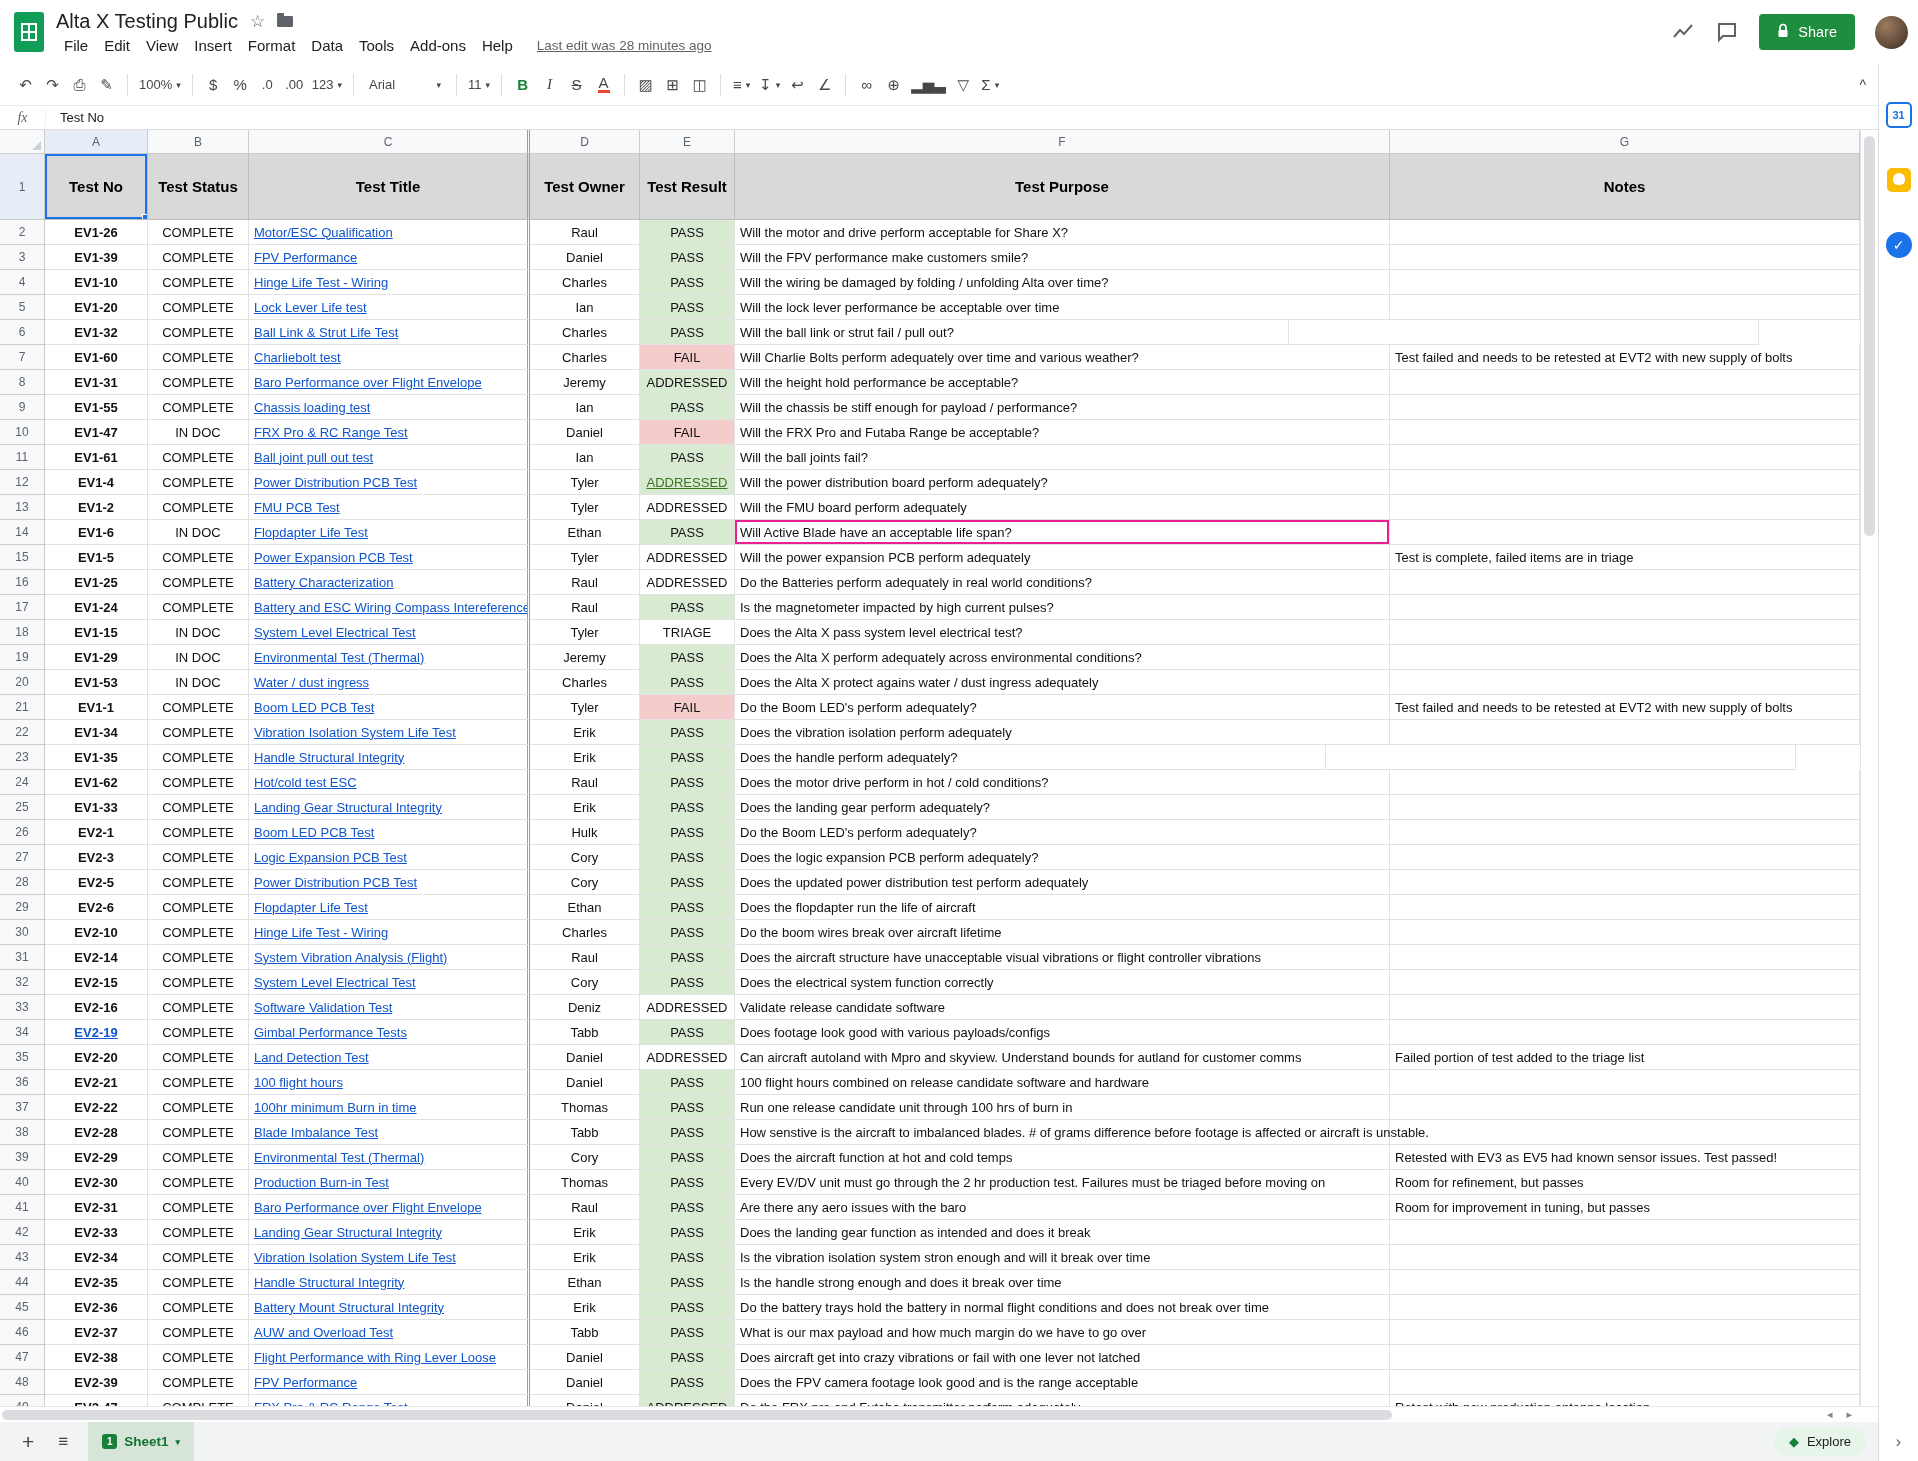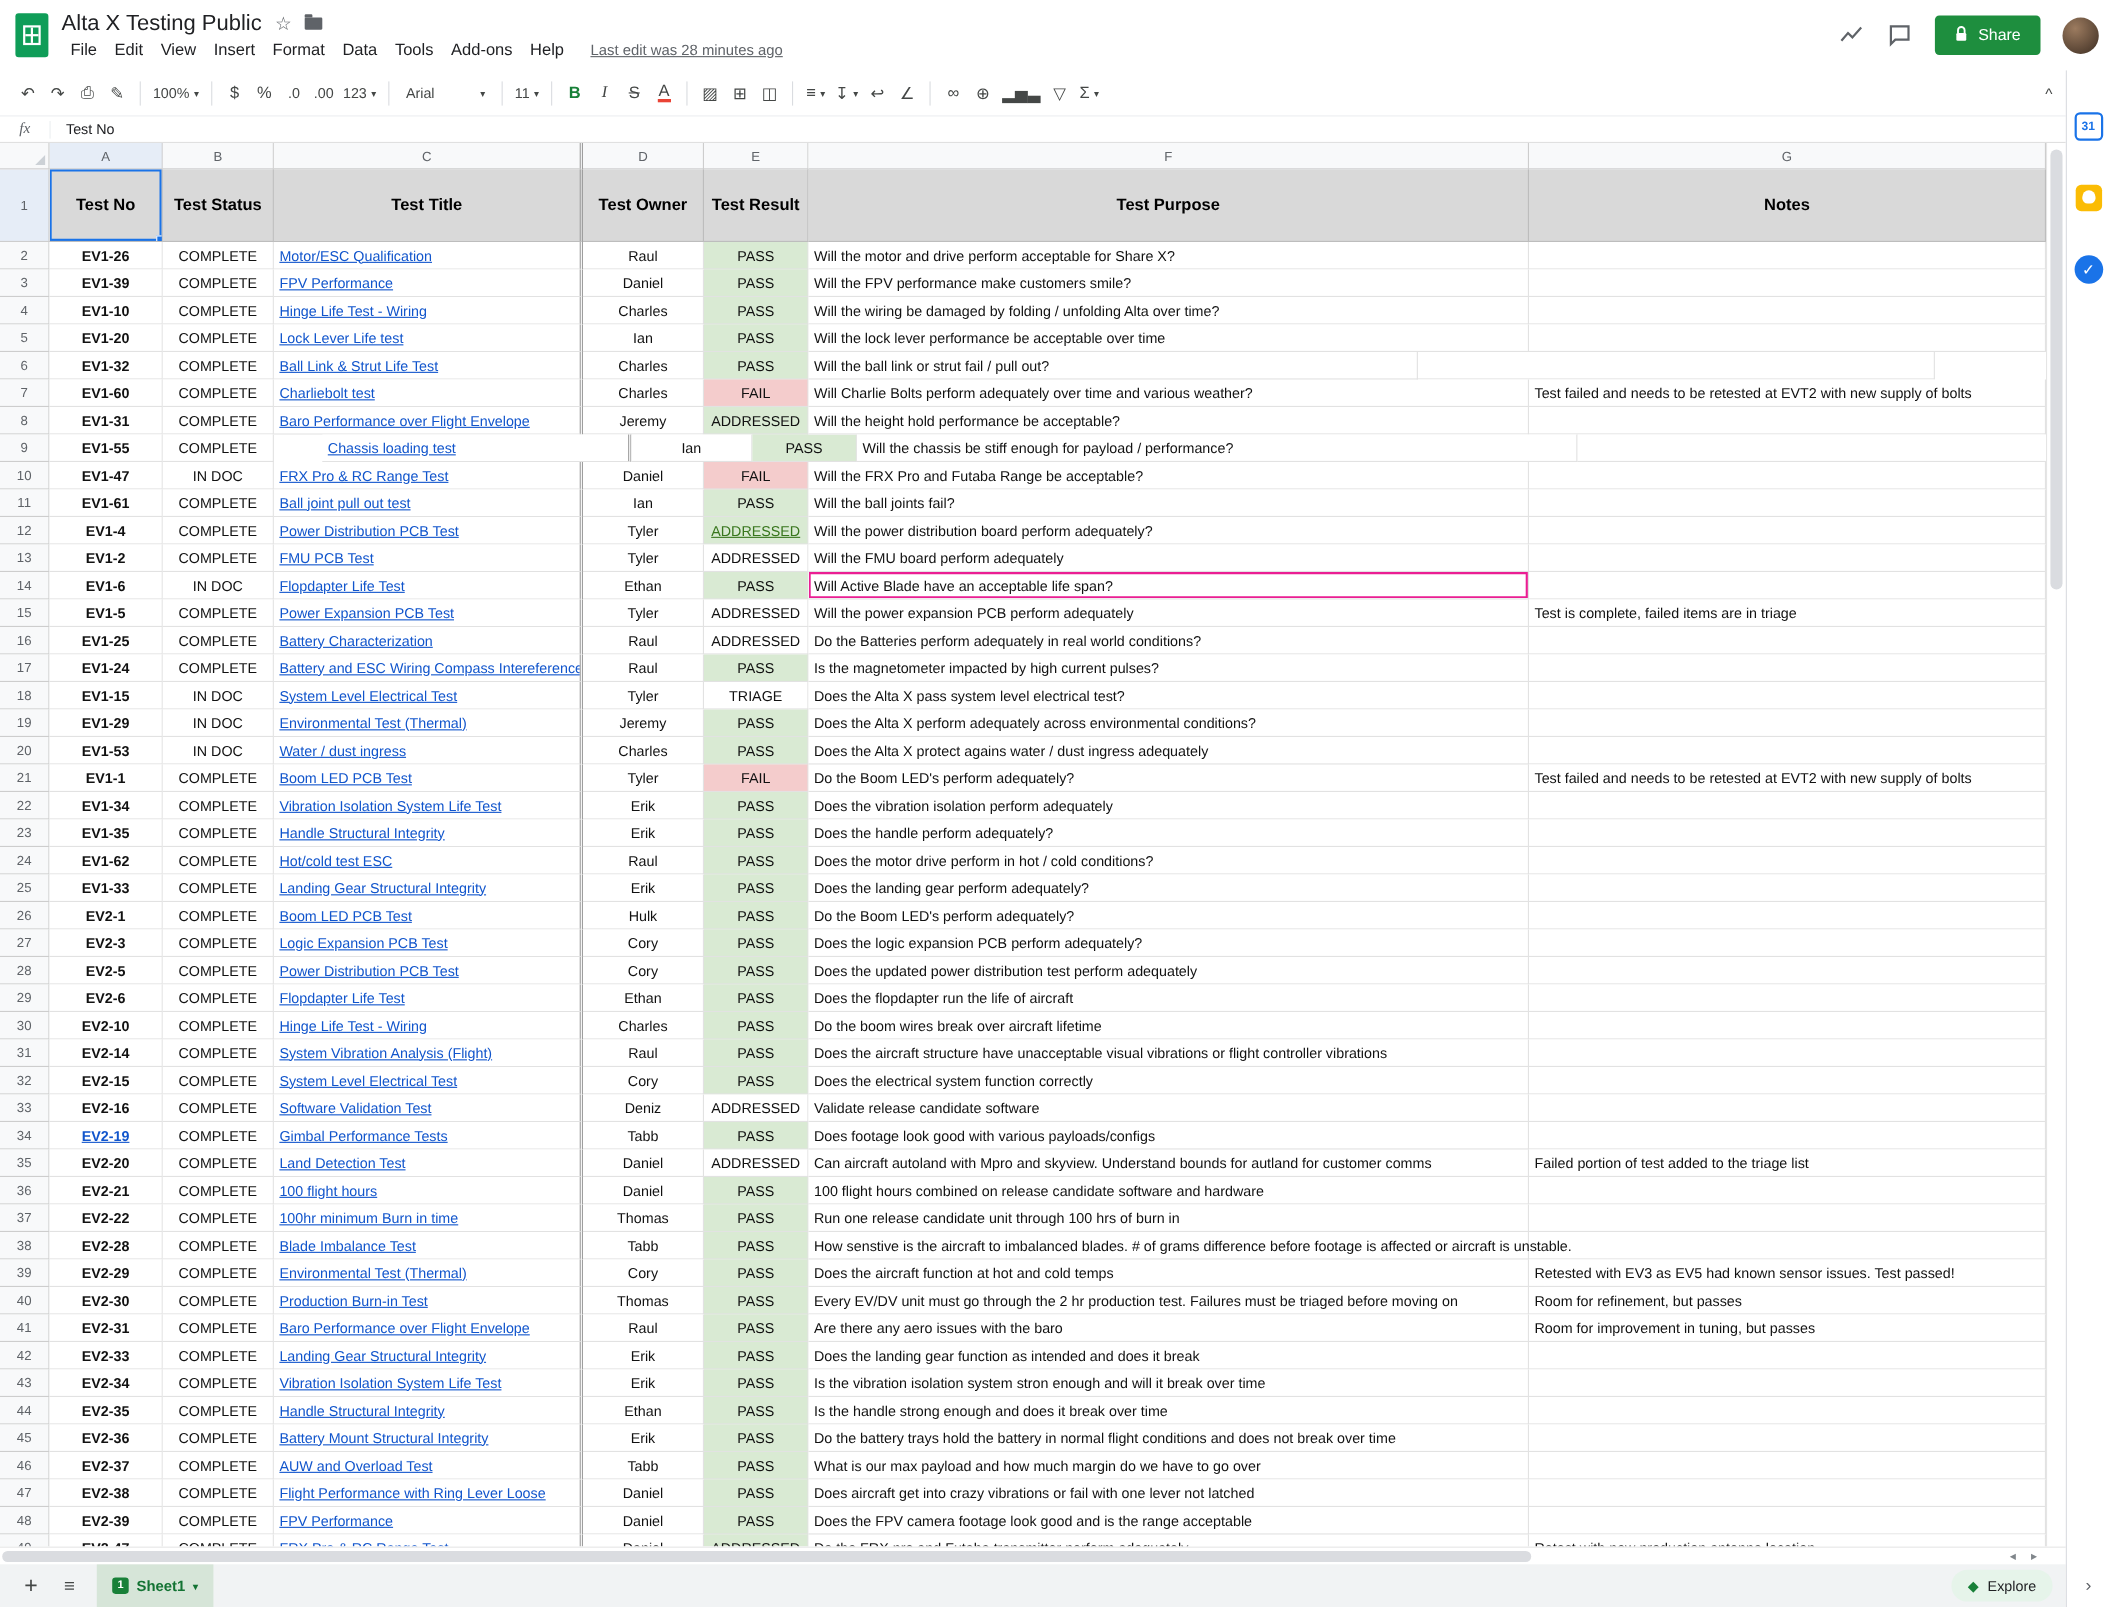--- a/index.html
+++ b/index.html
@@ -350,21 +350,21 @@
             <div class="cell link frozen" style="width: 281px;">Baro Performance over Flight Envelope</div>
             <div class="cell center" style="width: 110px;">Jeremy</div>
             <div class="cell center bg-pass" style="width: 95px;">ADDRESSED</div>
             <div class="cell ovf" style="width: 655px; text-align: right;">Will the height hold performance be acceptable?</div>
             <div class="cell" style="width: 470px;"></div>
           </div>
           <div class="row">
             <div class="rowhead">9</div>
             <div class="cell center bold" style="width: 103px;">EV1-55</div>
             <div class="cell center" style="width: 101px;">COMPLETE</div>
-            <div class="cell link frozen" style="width: 281px; margin-left: 44px;">Chassis loading test</div>
+            <div class="cell link frozen" style="width: 281px;">Chassis loading test</div>
             <div class="cell center" style="width: 110px;">Ian</div>
             <div class="cell center bg-pass" style="width: 95px;">PASS</div>
             <div class="cell ovf" style="width: 655px;">Will the chassis be stiff enough for payload / performance?</div>
             <div class="cell" style="width: 470px;"></div>
           </div>
           <div class="row">
             <div class="rowhead">10</div>
             <div class="cell center bold" style="width: 103px;">EV1-47</div>
             <div class="cell center" style="width: 101px;">IN DOC</div>
             <div class="cell link frozen" style="width: 281px;">FRX Pro &amp; RC Range Test</div>
@@ -493,21 +493,21 @@
             <div class="cell ovf" style="width: 655px;">Does the vibration isolation perform adequately</div>
             <div class="cell" style="width: 470px;"></div>
           </div>
           <div class="row">
             <div class="rowhead">23</div>
             <div class="cell center bold" style="width: 103px;">EV1-35</div>
             <div class="cell center" style="width: 101px;">COMPLETE</div>
             <div class="cell link frozen" style="width: 281px;">Handle Structural Integrity</div>
             <div class="cell center" style="width: 110px;">Erik</div>
             <div class="cell center bg-pass" style="width: 95px;">PASS</div>
-            <div class="cell ovf" style="width: 655px;">Does the handle perform adequately?</div>
+            <div class="cell ovf" style="width: 591px;">Does the handle perform adequately?</div>
             <div class="cell" style="width: 470px;"></div>
           </div>
           <div class="row">
             <div class="rowhead">24</div>
             <div class="cell center bold" style="width: 103px;">EV1-62</div>
             <div class="cell center" style="width: 101px;">COMPLETE</div>
             <div class="cell link frozen" style="width: 281px;">Hot/cold test ESC</div>
             <div class="cell center" style="width: 110px;">Raul</div>
             <div class="cell center bg-pass" style="width: 95px;">PASS</div>
             <div class="cell ovf" style="width: 655px;">Does the motor drive perform in hot / cold conditions?</div>

